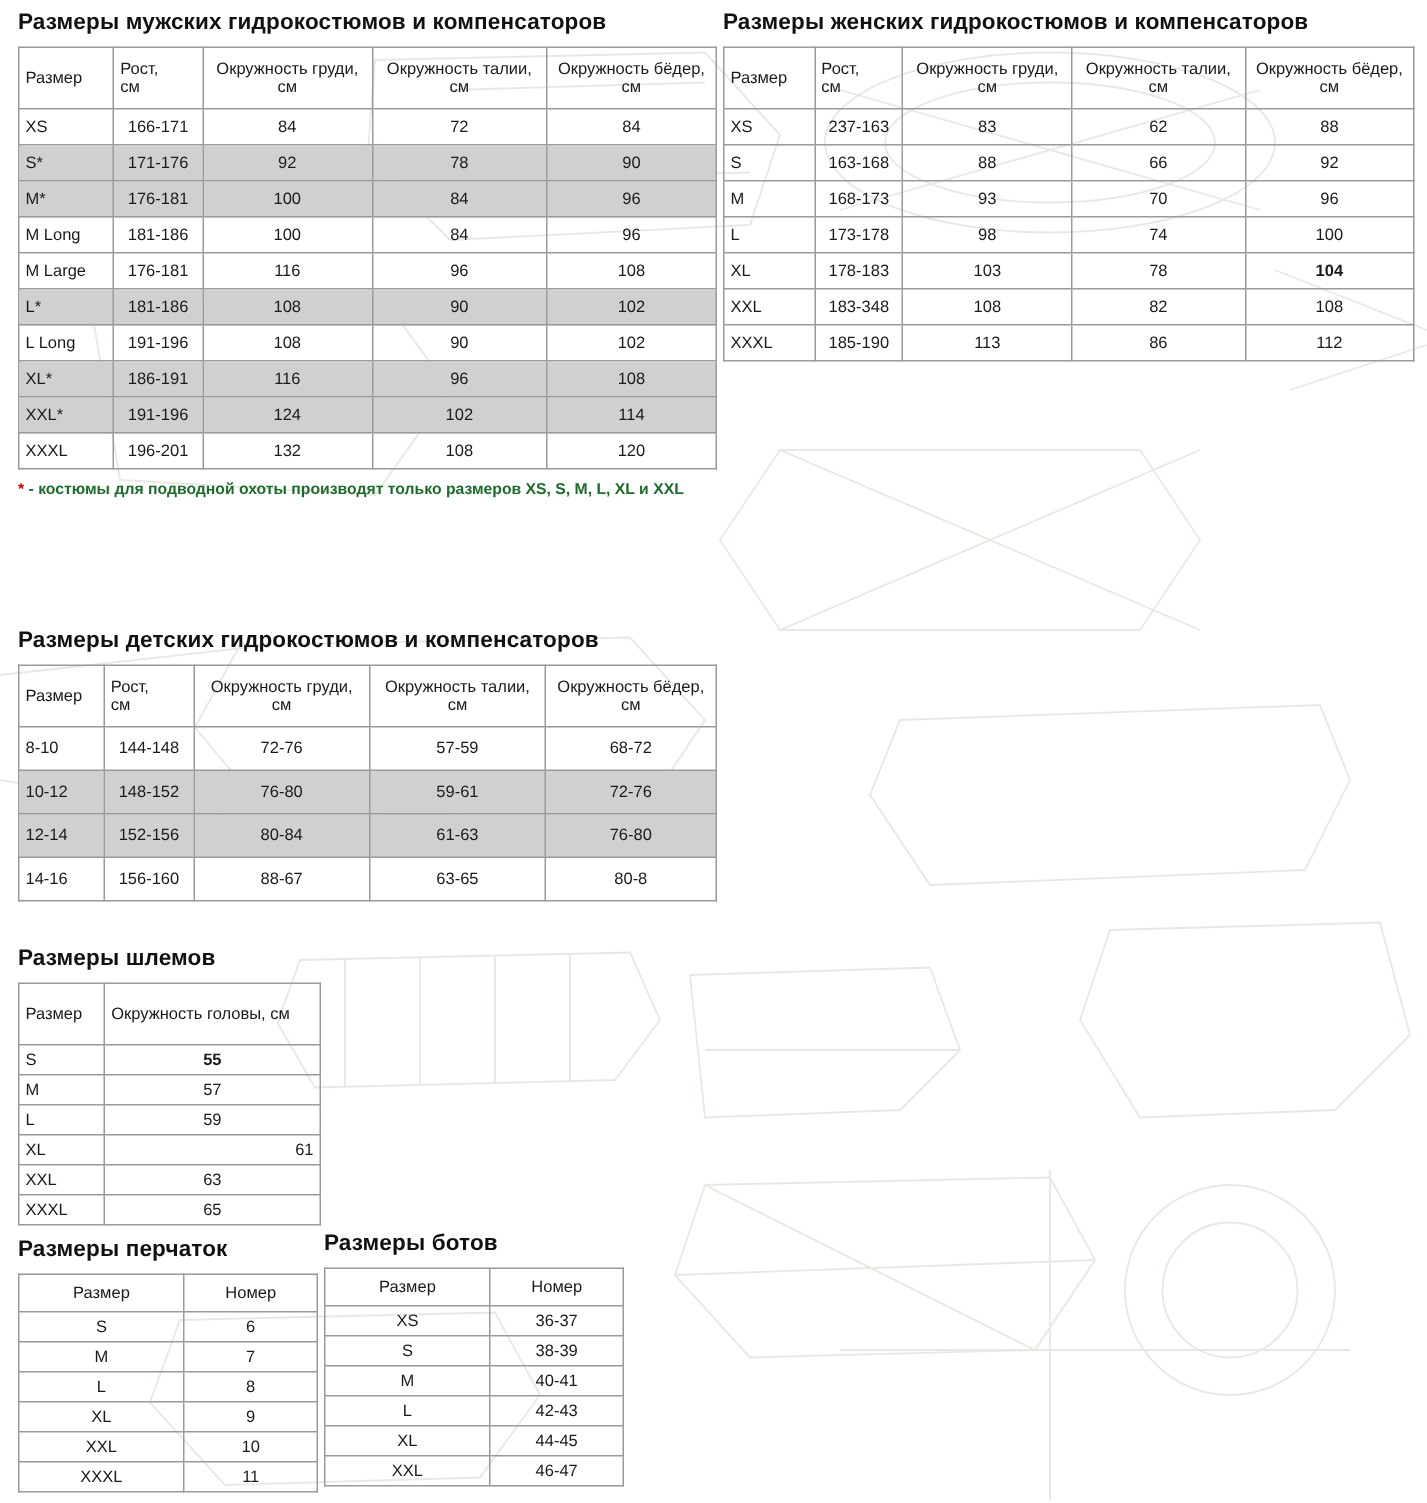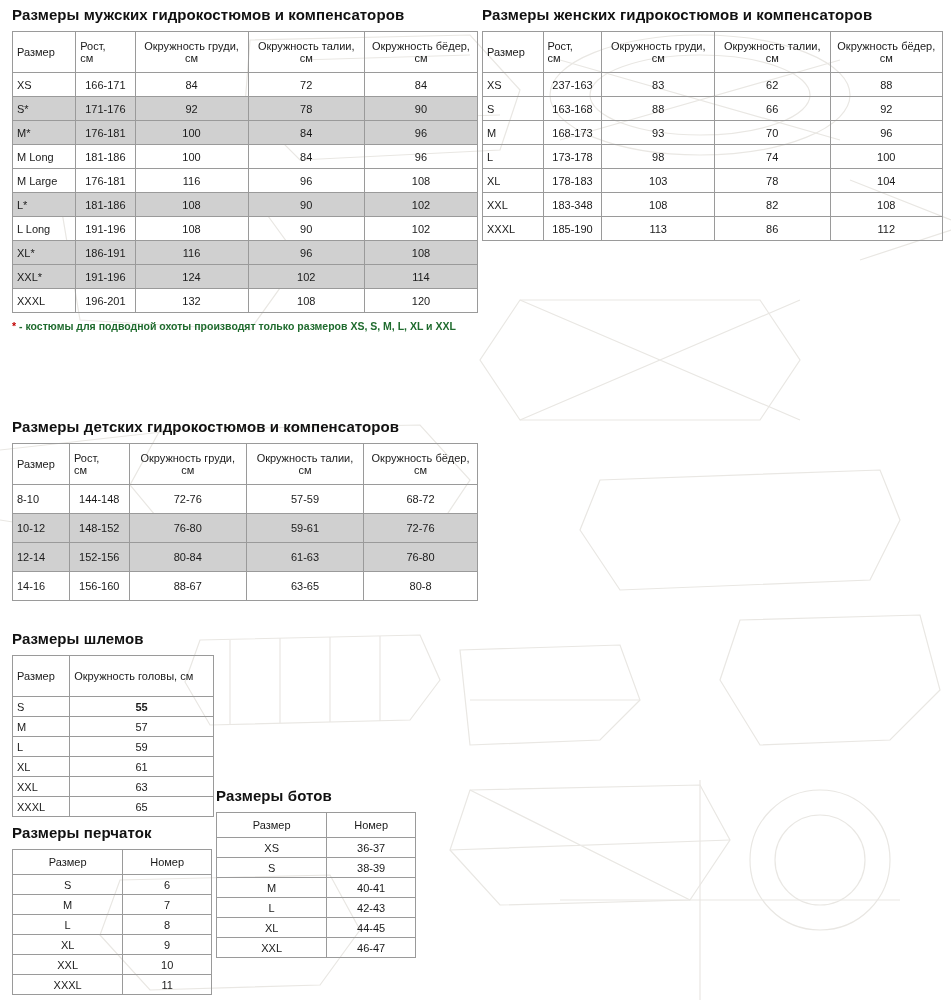--- a/index.html
+++ b/index.html
@@ -238,21 +238,21 @@
               <td class="c-center" style="height: 19px;">173-178</td>
               <td class="c-center" style="height: 19px;">98</td>
               <td class="c-center" style="height: 19px; margin-top: 16px;">74</td>
               <td class="c-center" style="height: 19px;">100</td>
             </tr>
             <tr class="row-plain">
               <td class="c-left" style="height: 19px;">XL</td>
               <td class="c-center" style="height: 19px;">178-183</td>
               <td class="c-center" style="height: 19px;">103</td>
               <td class="c-center" style="height: 19px;">78</td>
-              <td class="c-center" style="height: 19px;">104</td>
+              <td class="c-center" style="height: 19px; font-weight: bold;">104</td>
             </tr>
             <tr class="row-plain">
               <td class="c-left" style="height: 19px;">XXL</td>
               <td class="c-center" style="height: 19px;">183-348</td>
               <td class="c-center" style="height: 19px;">108</td>
               <td class="c-center" style="height: 19px;">82</td>
               <td class="c-center" style="height: 19px;">108</td>
             </tr>
             <tr class="row-plain">
               <td class="c-left" style="height: 19px;">XXXL</td>
@@ -329,21 +329,21 @@
             <tr class="row-plain">
               <td class="c-left" style="height: 15px;">M</td>
               <td class="c-center" style="height: 15px;">57</td>
             </tr>
             <tr class="row-plain">
               <td class="c-left" style="height: 15px;">L</td>
               <td class="c-center" style="height: 15px;">59</td>
             </tr>
             <tr class="row-plain">
               <td class="c-left" style="height: 15px;">XL</td>
-              <td class="c-center" style="height: 15px;">61</td>
+              <td class="c-center" style="height: 15px; text-align: right;">61</td>
             </tr>
             <tr class="row-plain">
               <td class="c-left" style="height: 15px;">XXL</td>
               <td class="c-center" style="height: 15px;">63</td>
             </tr>
             <tr class="row-plain">
               <td class="c-left" style="height: 15px;">XXXL</td>
               <td class="c-center" style="height: 15px;">65</td>
             </tr>
           </tbody>
@@ -381,21 +381,21 @@
               <td class="c-center" style="height: 15px;">10</td>
             </tr>
             <tr class="row-plain">
               <td class="c-center" style="height: 15px;">XXXL</td>
               <td class="c-center" style="height: 15px;">11</td>
             </tr>
           </tbody>
       </table>
     </div>
 
-    <div class="blk" style="left:216px; top:787px;">
+    <div class="blk" style="left:216px; top:820px;">
       <h2 class="section-title">Размеры ботов</h2>
       <table class="sz" style="margin-top:8px; width:200px;">
         <thead>
           <tr>
             <td class="c-center" style="width:110px; height:20px;">Размер</td>
             <td class="c-center" style="width:86px; height:20px;">Номер</td>
           </tr>
         </thead>
         <tbody id="boots-body">
             <tr class="row-plain">

